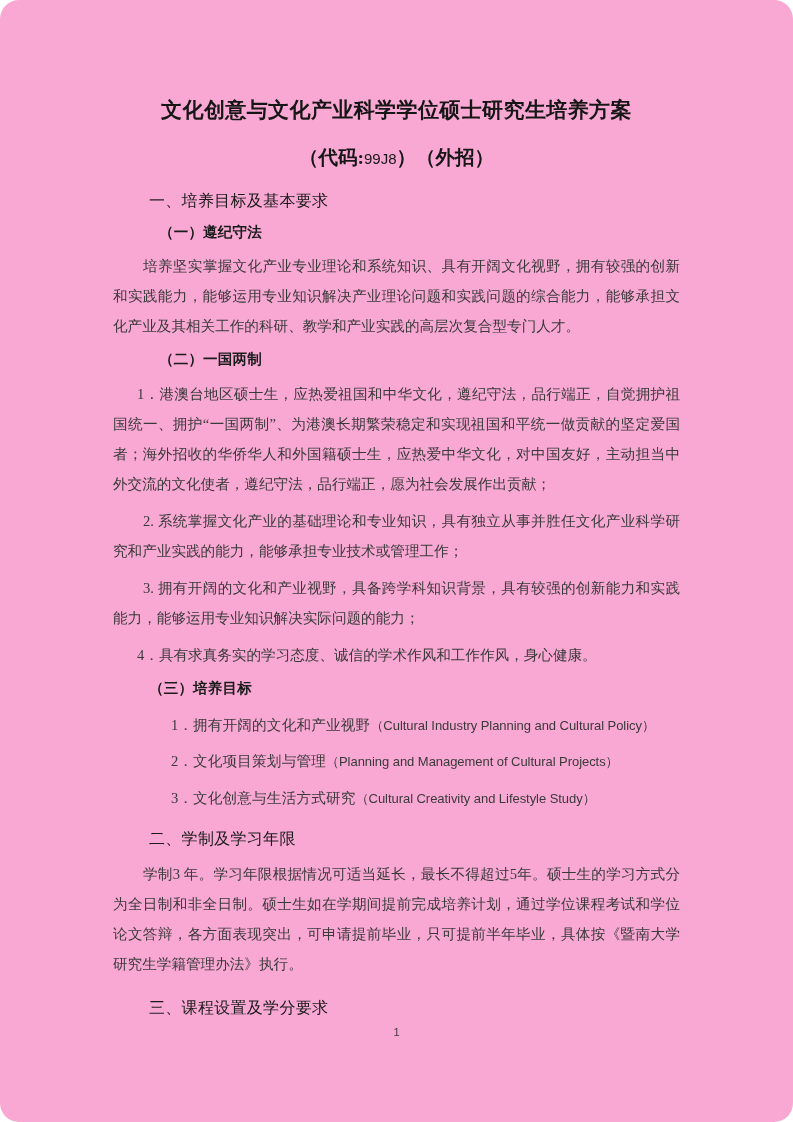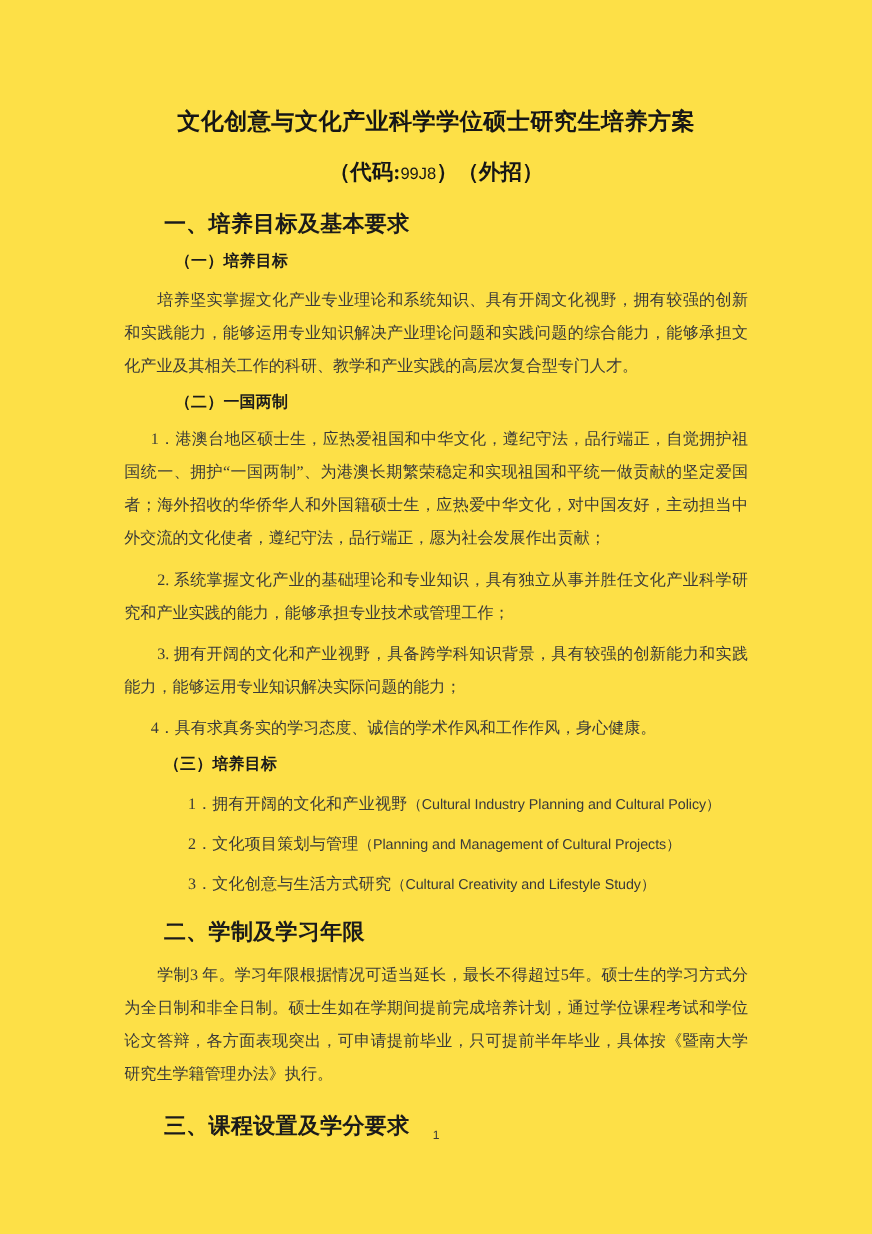--- a/index.html
+++ b/index.html
@@ -10,23 +10,24 @@
   }
   body {
     font-family: "Liberation Serif", "DejaVu Serif", serif;
     color: #1a1a1a;
   }
   .page {
     position: relative;
     width: 793px;
     height: 1122px;
     margin: 0 auto;
-    background: #fde047;
+    background: #f9a8d4;
     box-sizing: border-box;
     overflow: hidden;
+    border-radius: 19px;
   }
   .content {
     position: absolute;
     left: 113px;
     top: 0;
     width: 567px;
   }
 
   
   .doc-title-cn {
@@ -64,22 +65,22 @@
     font-family: "Liberation Sans", "DejaVu Sans", sans-serif;
     font-size: 15px;
     font-weight: normal;
   }
 
   
   .h1-sec {
     margin: 0;
     padding-top: 16px;
     padding-left: 36px;
-    font-size: 20px;
-    font-weight: bold;
+    font-size: 16px;
+    font-weight: normal;
     line-height: 1.62;
     letter-spacing: 0.3px;
     color: #1b1b1b;
   }
   .h2-sec {
     margin: 0;
     padding-top: 7px;
     padding-left: 46px;
     font-size: 14.5px;
     font-weight: bold;
@@ -152,21 +153,21 @@
 <div class="page">
   <div class="content">
 
     <h1 class="doc-title-cn">文化创意与文化产业科学学位硕士研究生培养方案</h1>
 
 
     <p class="doc-title-code"><span>（代码:</span><span class="code-val">99J8</span><span>）（外招）</span></p>
 
     <h3 class="h1-sec">一、培养目标及基本要求</h3>
 
-    <h4 class="h2-sec">（一）培养目标</h4>
+    <h4 class="h2-sec">（一）遵纪守法</h4>
 
     <p class="para">培养坚实掌握文化产业专业理论和系统知识、具有开阔文化视野，拥有较强的创新和实践能力，能够运用专业知识解决产业理论问题和实践问题的综合能力，能够承担文化产业及其相关工作的科研、教学和产业实践的高层次复合型专门人才。</p>
 
     <h4 class="h2-sec">（二）一国两制</h4>
 
     <p class="para item">1．港澳台地区硕士生，应热爱祖国和中华文化，遵纪守法，品行端正，自觉拥护祖国统一、拥护“一国两制”、为港澳长期繁荣稳定和实现祖国和平统一做贡献的坚定爱国者；海外招收的华侨华人和外国籍硕士生，应热爱中华文化，对中国友好，主动担当中外交流的文化使者，遵纪守法，品行端正，愿为社会发展作出贡献；</p>
 
     <p class="para item-wide">2. 系统掌握文化产业的基础理论和专业知识，具有独立从事并胜任文化产业科学研究和产业实践的能力，能够承担专业技术或管理工作；</p>
 
     <p class="para item-wide">3. 拥有开阔的文化和产业视野，具备跨学科知识背景，具有较强的创新能力和实践能力，能够运用专业知识解决实际问题的能力；</p>

